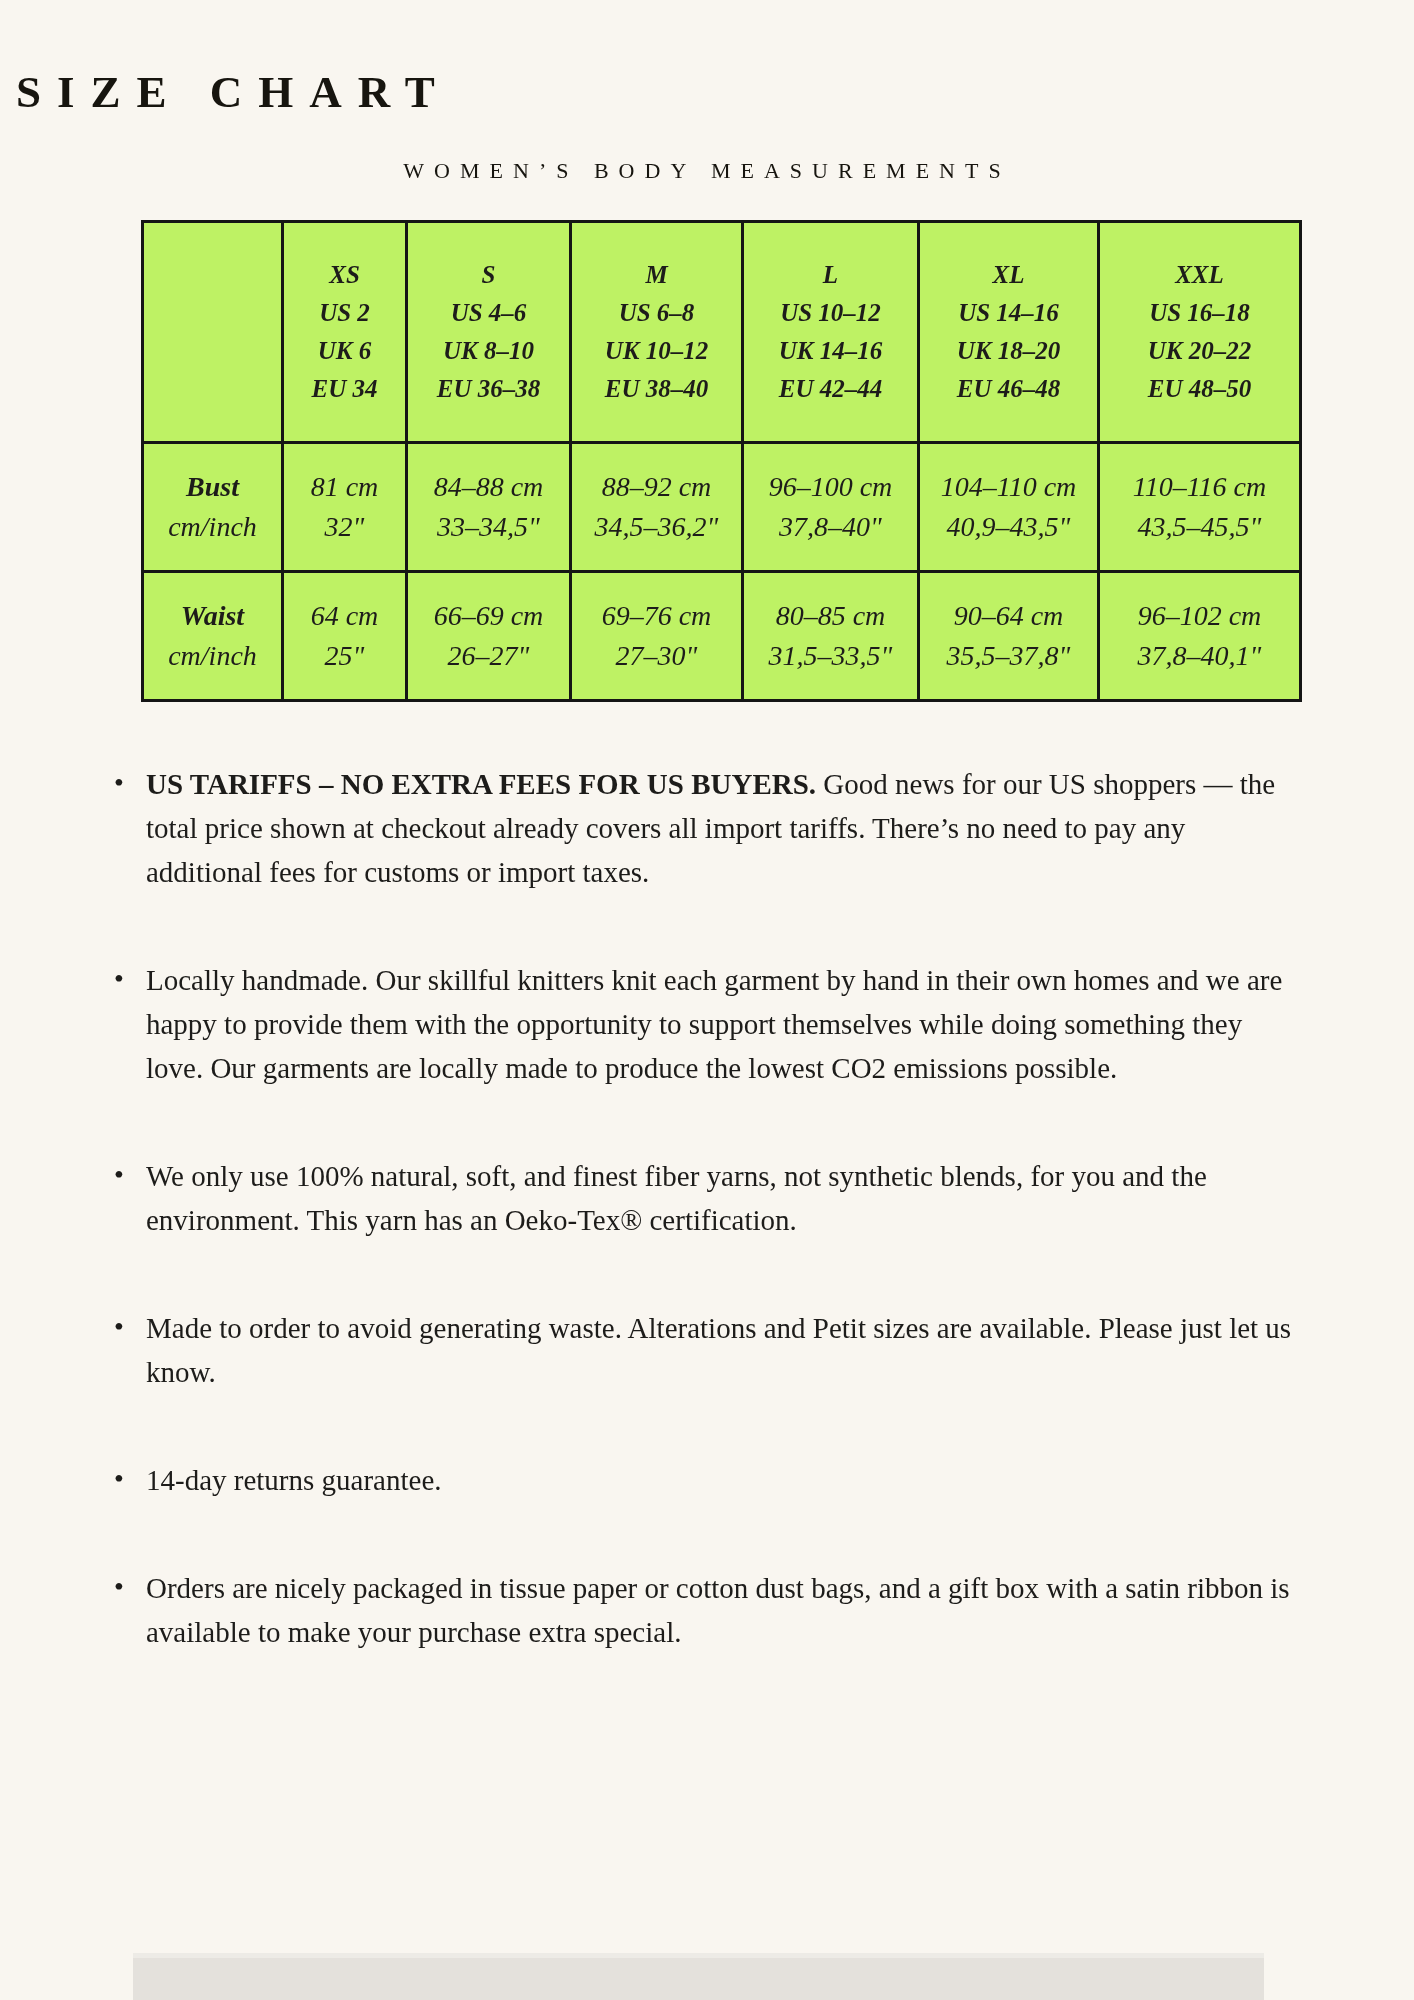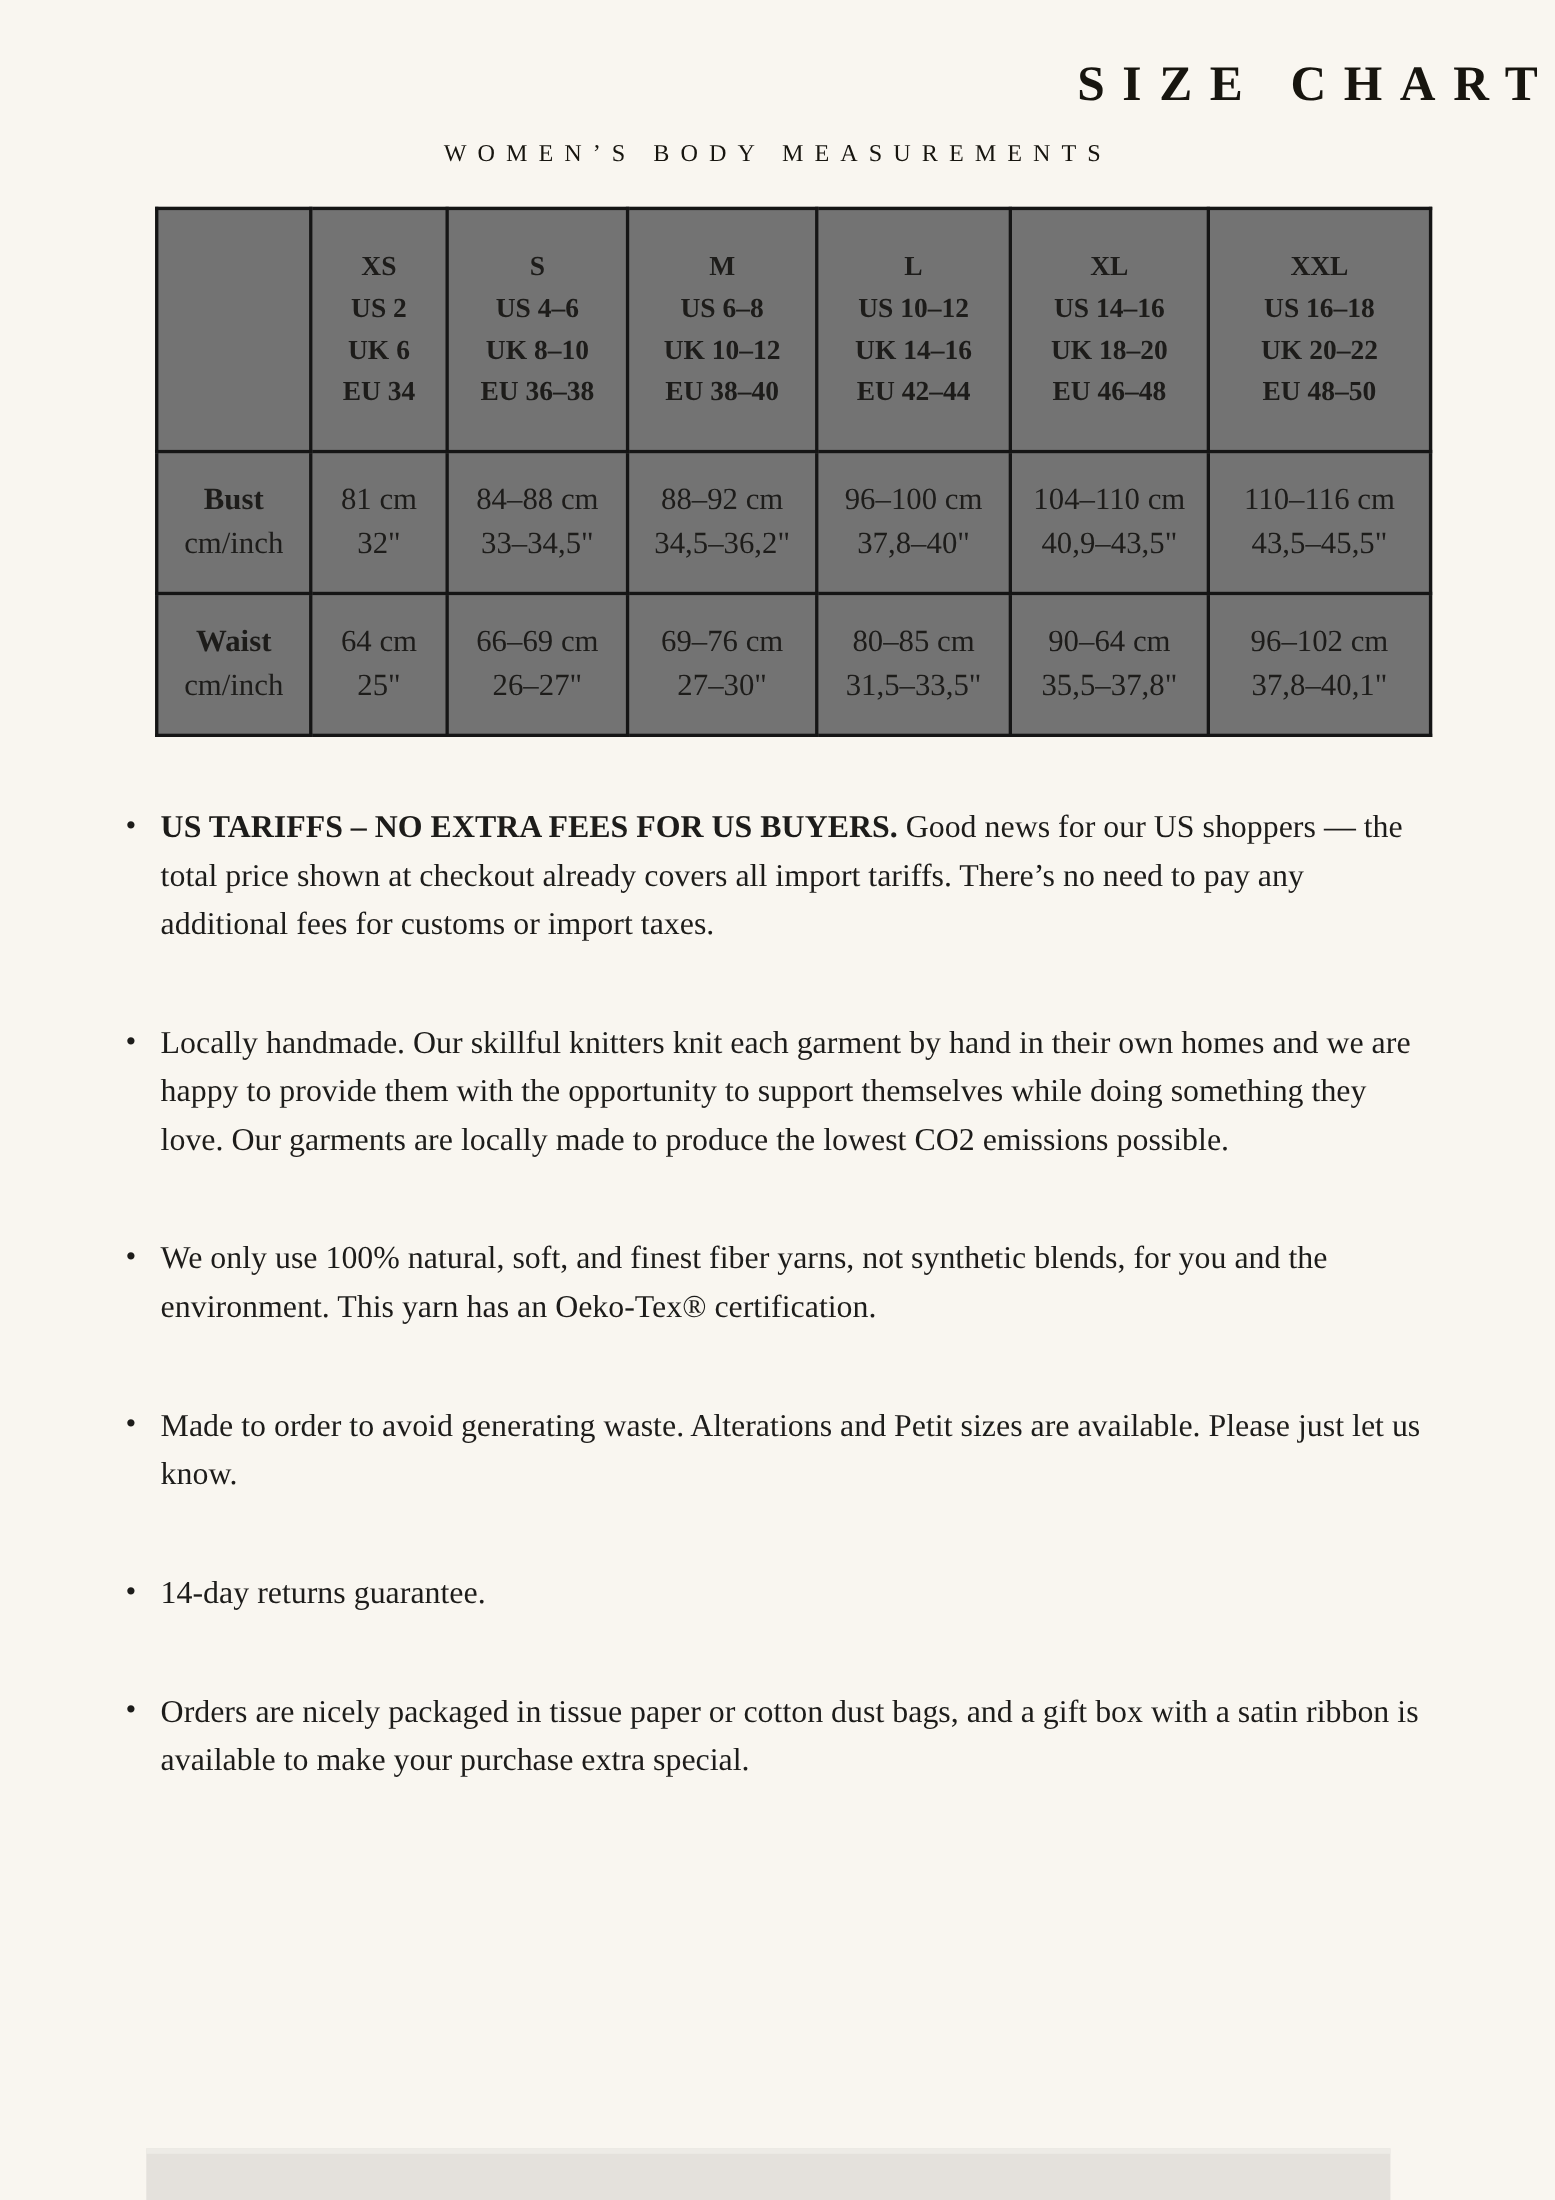--- a/index.html
+++ b/index.html
@@ -5,43 +5,44 @@
   html,body{margin:0;padding:0;background:#f9f6f0;}
   .page{
     position:relative;
     width:1414px;height:2000px;
     background:#f9f6f0;
     font-family:"Liberation Serif",serif;
     color:#1d1c1a;
     overflow:hidden;
   }
   .title{
-    margin:0;
+    margin:16px;
     padding-top:50px;
-    text-align:right;
+    text-align:left;
     font-size:45px;
     font-weight:600;
     letter-spacing:16px;
     color:#17150f;
   }
   .subtitle{
     margin:0;
     padding-top:24px;
     text-align:center;
     font-size:22px;
     font-weight:400;
     letter-spacing:10px;
     color:#17150f;
   }
   table.size-table{
     margin:36px 12px 0 141px;
     border-collapse:collapse;
     table-layout:fixed;
     width:1158px;
-    background:#737373;
+    background:#bef264;
+    font-style:italic;
   }
   table.size-table td{
     border:3px solid #151515;
     text-align:center;
     vertical-align:middle;
     padding:0;
   }
   .head-row td{height:218px;font-weight:700;font-size:25px;line-height:38px;}
   .data-row td{height:126px;font-size:28px;line-height:40px;}
   .data-row .row-label .lbl{font-weight:700;}

